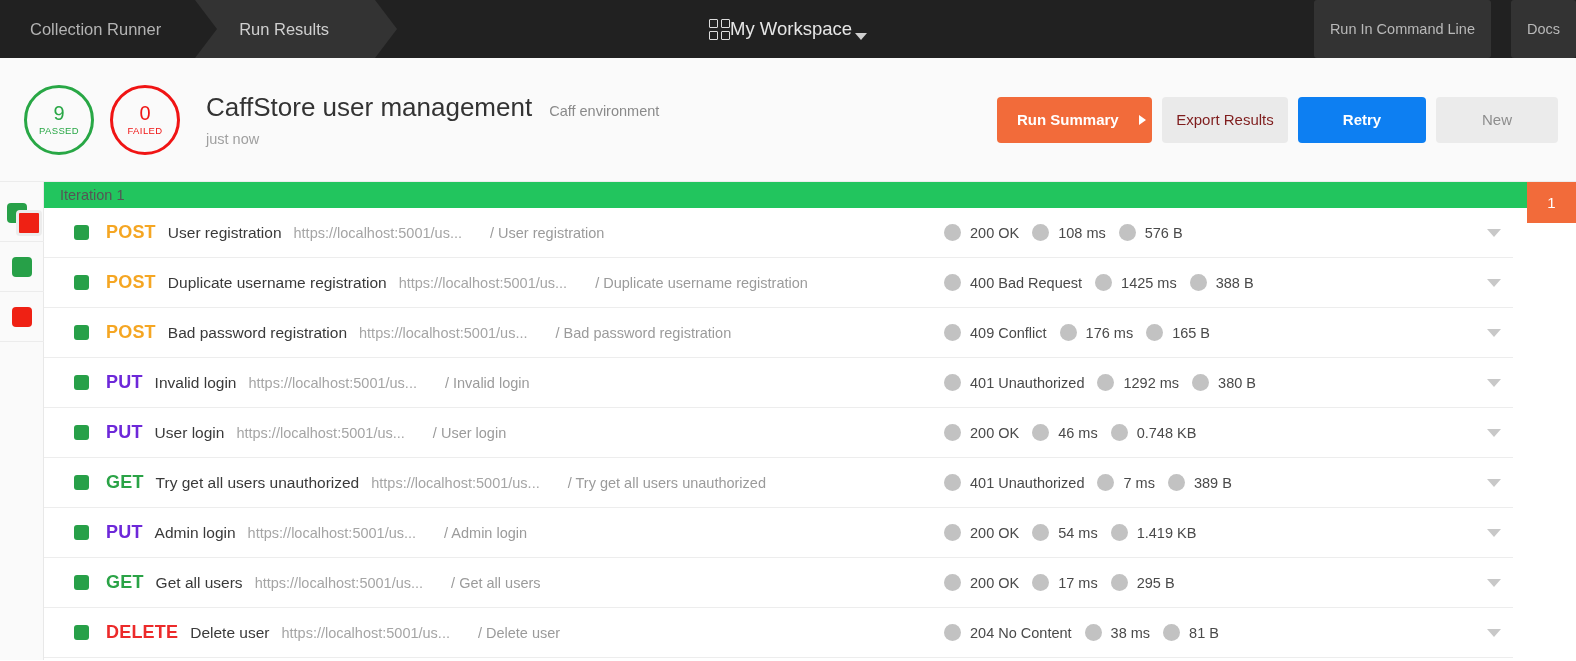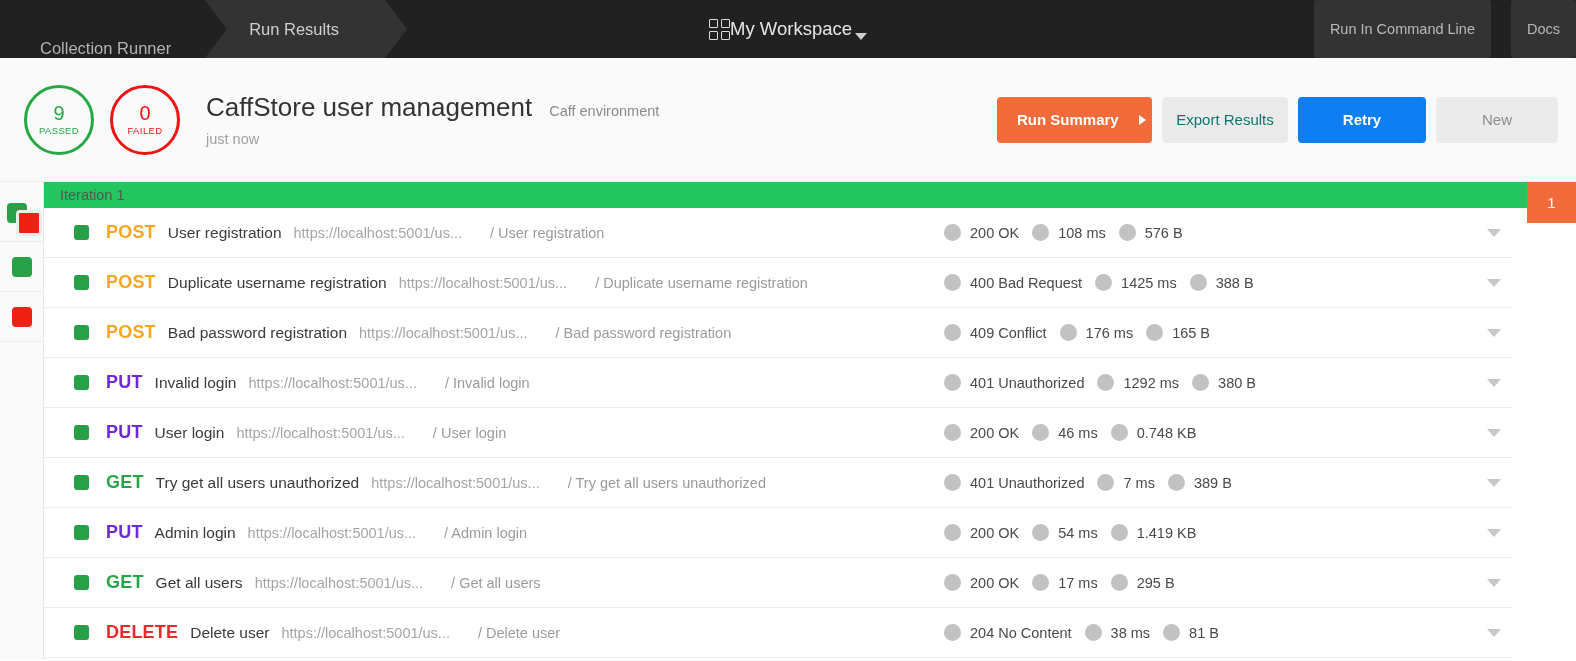--- a/index.html
+++ b/index.html
@@ -20,21 +20,21 @@
   }
   .breadcrumbs { display: flex; height: 58px; align-items: stretch; }
   .crumb {
     position: relative;
     display: flex; align-items: center;
     color: #b3b3b3;
     font-size: 16.5px;
     padding: 0 34px 0 30px;
     white-space: nowrap;
   }
-  .crumb.first { padding-left: 40px; align-items: flex-end; }
+  .crumb.first { padding-left: 30px; }
   .crumb.active { background: #333333; color: #cfcfcf; padding-left: 44px; padding-right: 46px; }
   .crumb.active::before {
     content: ""; position: absolute; left: 0; top: 0;
     border-top: 29px solid transparent;
     border-bottom: 29px solid transparent;
     border-left: 22px solid #212121;
   }
   .crumb.active::after {
     content: ""; position: absolute; right: -22px; top: 0;
     border-top: 29px solid transparent;
@@ -136,21 +136,21 @@
     display: flex; align-items: center; justify-content: center;
     white-space: nowrap;
   }
   .act.orange { background: #f26b3a; color: #fff; font-weight: bold; gap: 20px; width: 155px; justify-content: space-between; }
   .act.orange .caret {
     width: 0; height: 0;
     border-top: 5px solid transparent;
     border-bottom: 5px solid transparent;
     border-left: 7px solid #fff;
   }
-  .act.grey { background: #eaeaea; color: #0f766e; width: 126px; }
+  .act.grey { background: #eaeaea; color: #7f1d1d; width: 126px; }
   .act.blue { background: #0d7ff2; color: #fff; font-weight: bold; width: 128px; }
   .act.grey2 { background: #ebebeb; color: #8d8d8d; width: 122px; }
 
   
   .body { display: flex; height: calc(661px - 58px - 125px); }
 
   .filter-rail {
     width: 44px;
     background: #fafafa;
     border-right: 1px solid #e8e8e8;

